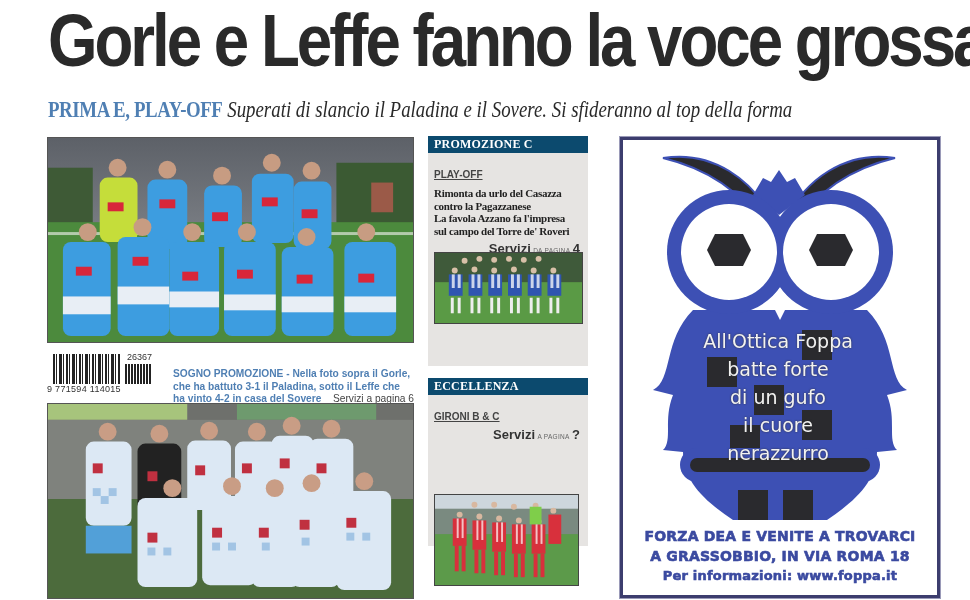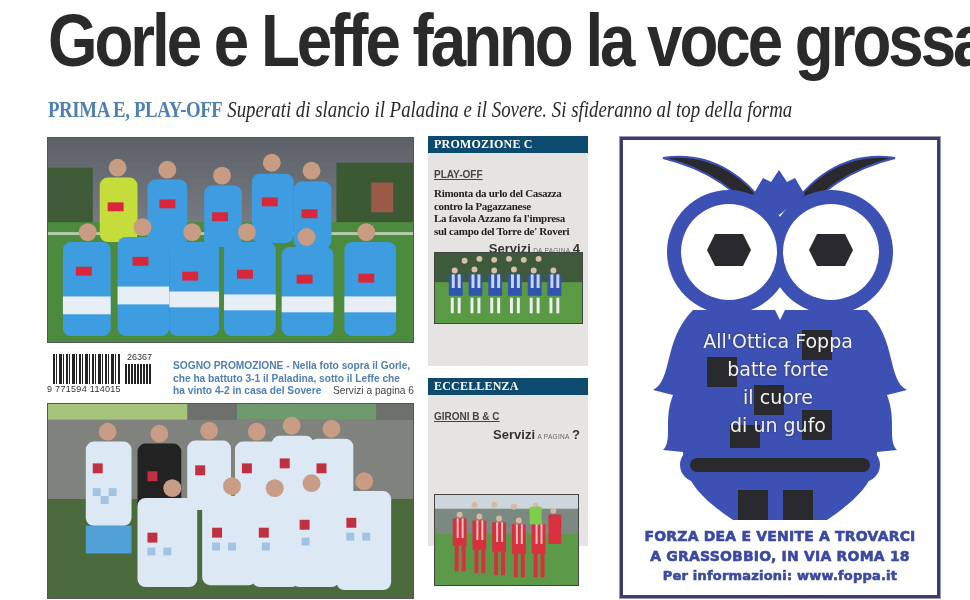--- a/index.html
+++ b/index.html
@@ -31,21 +31,21 @@
 
   .caption-row { position: absolute; left: 47px; top: 352px; width: 367px; height: 44px; }
   .barcode { position: absolute; left: 0; top: 2px; width: 106px; height: 40px; }
   .barcode .bars { position: absolute; left: 6px; top: 0; width: 68px; height: 30px;
     background: repeating-linear-gradient(90deg,#222 0 2px,#fff 2px 3px,#222 3px 4px,#fff 4px 6px,#222 6px 9px,#fff 9px 10px,#222 10px 11px,#fff 11px 13px); }
   .barcode .bars2 { position: absolute; left: 78px; top: 10px; width: 26px; height: 20px;
     background: repeating-linear-gradient(90deg,#222 0 2px,#fff 2px 3px,#222 3px 5px,#fff 5px 6px); }
   .barcode .addon { position: absolute; left: 80px; top: -2px; font-size: 9px; color: #333; }
   .barcode .ean { position: absolute; left: 0; top: 30px; font-size: 9px; color: #333; letter-spacing: 0.3px; text-align: right; }
   .caption-text {
-    position: absolute; left: 126px; top: 8px; width: 241px;
+    position: absolute; left: 126px; top: 16px; width: 241px;
     font-size: 10.2px; line-height: 12.5px; color: #4f7fb3; font-weight: bold;
   }
   .caption-text .servizi { position: absolute; right: 0; top: 25px; color: #444; font-weight: normal; }
 
   .box {
     position: absolute; left: 428px; width: 160px; background: #e6e4e2;
   }
   .box .box-title {
     background: #0c4a6e; color: #fff; font-family: "Liberation Serif", serif;
     font-weight: bold; font-size: 12px; height: 17px; line-height: 17px; padding-left: 6px;
@@ -401,21 +401,22 @@
       <rect x="115" y="350" width="30" height="30"></rect>
       <rect x="160" y="350" width="30" height="30"></rect>
     </g>
 
     <rect x="57" y="308" width="200" height="34" rx="17" fill="#3d50b4"></rect>
     <rect x="67" y="318" width="180" height="14" rx="7" fill="#2a2a2e"></rect>
   </svg>
   <div class="slogan">
     <div>All'Ottica Foppa</div>
     <div>batte forte</div>
+    <div>di un gufo</div>
     <div>il cuore</div>
-    <div>di un gufo</div>
+    <div>nerazzurro</div>
   </div>
   <div class="footer">
     <div>FORZA DEA E VENITE A TROVARCI</div>
     <div>A GRASSOBBIO, IN VIA ROMA 18</div>
     <div class="l3">Per informazioni: www.foppa.it</div>
   </div>
 </div>
 
 </body></html>

